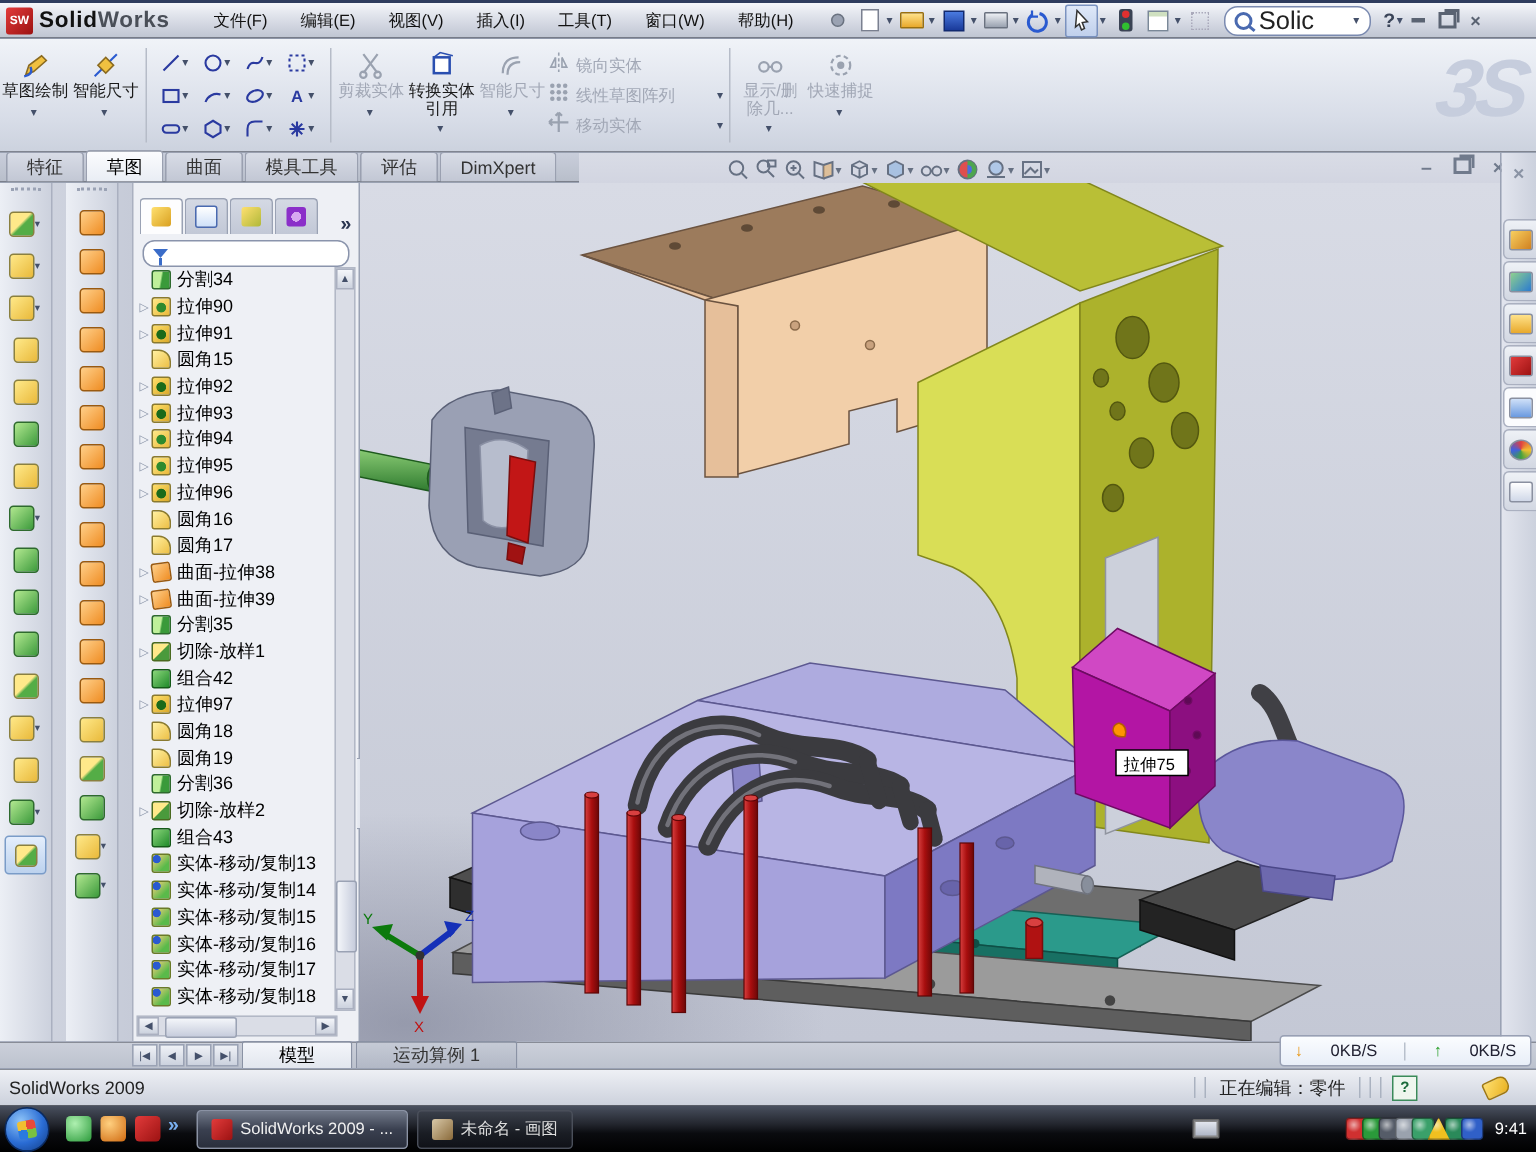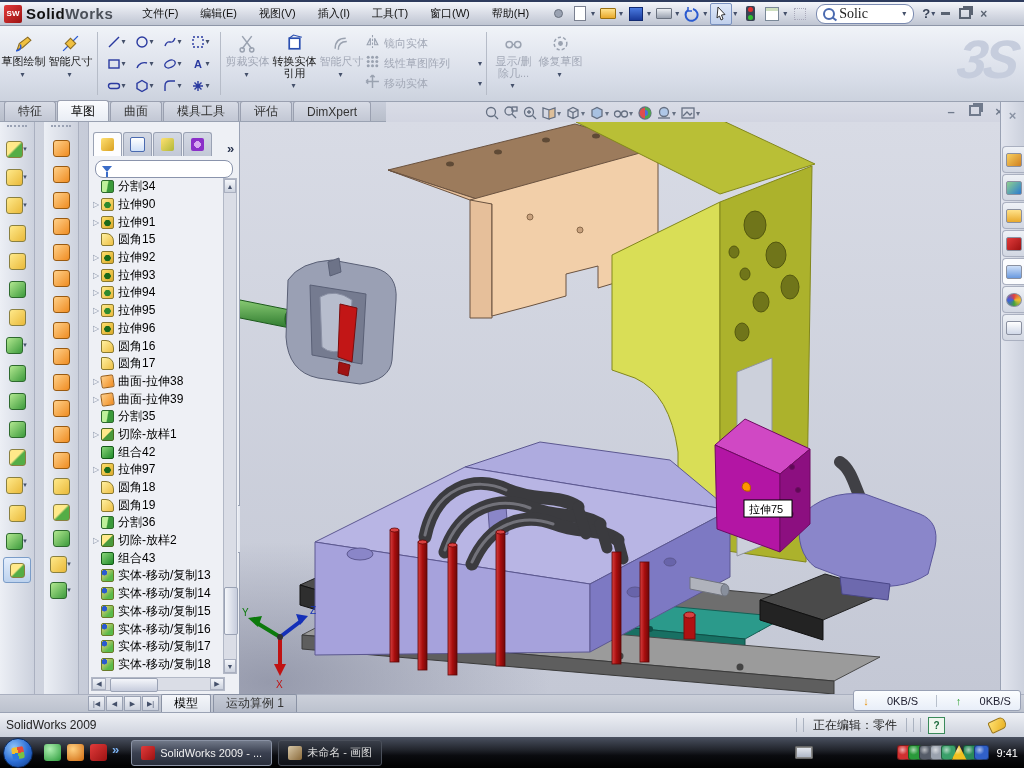--- a/index.html
+++ b/index.html
@@ -29,21 +29,21 @@
   .shape-lights{width:9px;height:15px;background:#3a4354;border-radius:2px;display:flex;flex-direction:column;align-items:center;justify-content:space-around;}
   .shape-lights i{width:5px;height:5px;border-radius:50%;display:block;}
   .shape-list{width:12px;height:12px;background:
      linear-gradient(#fff,#fff) , #e8ecf4;border:1px solid #7a8898;
      box-shadow:inset 0 3px 0 #cfe0c0;}
   .pressed-box{border:1px solid #7a92c0;background:linear-gradient(#dfe8f8,#c0d0ec);border-radius:2px;}
   #search-box{display:flex;align-items:center;width:84px;height:18px;background:#fff;
     border:1px solid #7a8ab0;border-radius:9px;margin:0 6px;padding:0 6px;gap:4px;}
   #search-box .mag{width:8px;height:8px;border:2px solid #4a6ab0;border-radius:50%;position:relative;flex:none;}
   #search-box .mag:after{content:"";position:absolute;width:5px;height:2px;background:#4a6ab0;transform:rotate(40deg);left:7px;top:8px;}
-  #search-value{font-size:14px;color:#222;flex:1;font-family:Liberation Serif, serif;}
+  #search-value{font-size:17px;color:#222;flex:1;}
   .win-btn{width:19px;height:17px;display:flex;align-items:center;justify-content:center;color:#5a6372;font-weight:bold;font-size:12px;}
   .glyph-min{width:9px;height:3px;background:#5a6372;}
   .glyph-restore{width:8px;height:7px;border:2px solid #5a6372;box-shadow:3px -3px 0 -1px #5a6372;}
   
   #cmdbar{left:0;top:26px;width:1024px;height:76px;
     background:linear-gradient(#f0f3f8,#d8dde8 70%,#ccd2de);
     border-bottom:1px solid #9aa2b2;display:flex;align-items:stretch;box-sizing:border-box;}
   .cm-btn{width:47px;display:flex;flex-direction:column;align-items:center;padding-top:6px;cursor:default;}
   .cm-btn .ic{height:22px;display:flex;align-items:center;justify-content:center;}
   .cm-btn .lbl{font-size:11px;line-height:11.5px;text-align:center;color:#1a1a1a;margin-top:2px;white-space:pre-wrap;width:46px;}
@@ -128,21 +128,21 @@
   #tp-close{color:#8a93a4;font-weight:bold;font-size:13px;text-align:center;margin-top:6px;}
   .tp-tab{width:22px;height:27px;margin:1px 0 0 1px;border:1px solid #aab0c0;border-right:none;border-radius:4px 0 0 4px;
     background:linear-gradient(#eef1f6,#d2d7e2);display:flex;align-items:center;justify-content:center;box-sizing:border-box;}
   .tp-tab.active{background:#fbfcfe;}
   .tp-glyph{width:14px;height:12px;border-radius:2px;}
   
   #bottomtabs{left:0;top:694px;width:1024px;height:18px;background:linear-gradient(#ccd0da,#bcc2ce);
     display:flex;align-items:flex-end;border-top:1px solid #aab0c0;box-sizing:border-box;}
   .navb{width:17px;height:15px;margin-bottom:1px;background:linear-gradient(#f0f2f7,#ccd2de);border:1px solid #9aa2b4;
     font-size:7px;color:#44506a;display:flex;align-items:center;justify-content:center;box-sizing:border-box;}
-  .btab{height:17px;padding:0 12px;font-size:12px;display:flex;align-items:center;border:1px solid #8a92a4;border-bottom:none;
+  .btab{height:17px;padding:0 24px;font-size:12px;display:flex;align-items:center;border:1px solid #8a92a4;border-bottom:none;
     background:linear-gradient(#c6cbd6,#b2b8c6);color:#333;border-radius:2px 2px 0 0;margin-left:2px;}
   .btab.active{background:linear-gradient(#f4f6fa,#e2e6ee);color:#000;}
   
   #statusbar{left:0;top:712px;width:1024px;height:25px;background:linear-gradient(#eef0f5,#ccd1dc);
     border-top:1px solid #9aa2b4;display:flex;align-items:center;box-sizing:border-box;font-size:12px;color:#222;}
   .ssep{width:1px;height:14px;background:#aab2c0;margin:0 3px;}
   #sb-help{width:15px;height:15px;border:1px solid #3a8a5a;background:#eef6ee;color:#1a6a3a;font-weight:bold;
     font-size:10px;display:flex;align-items:center;justify-content:center;margin:0 4px;}
   #sb-tag{width:15px;height:10px;background:linear-gradient(135deg,#ffe070,#e8b020);border:1px solid #a07810;
     border-radius:2px 5px 5px 2px;transform:rotate(-25deg);margin-left:40px;}
@@ -428,21 +428,21 @@
         <div class="lbl">显示/删除几...</div>
         <span class="dd">▾</span>
       </div>
       <div class="cm-btn disabled">
         <div class="ic">
           <svg width="19" height="19" viewBox="0 0 18 18" fill="none" stroke="#9aa2b0" stroke-width="1.4">
             <circle cx="9" cy="9" r="6" stroke-dasharray="3,2"></circle>
             <circle cx="9" cy="9" r="1.6" fill="#9aa2b0"></circle>
           </svg>
         </div>
-        <div class="lbl">修复草图</div>
+        <div class="lbl">快速捕捉</div>
         <span class="dd">▾</span>
       </div>
     </div>
 </div>
 <div id="watermark" class="abs">3S</div>
 
 <div id="tabrow" class="abs">
     <div class="ctab">特征</div>
     <div class="ctab active">草图</div>
     <div class="ctab">曲面</div>

